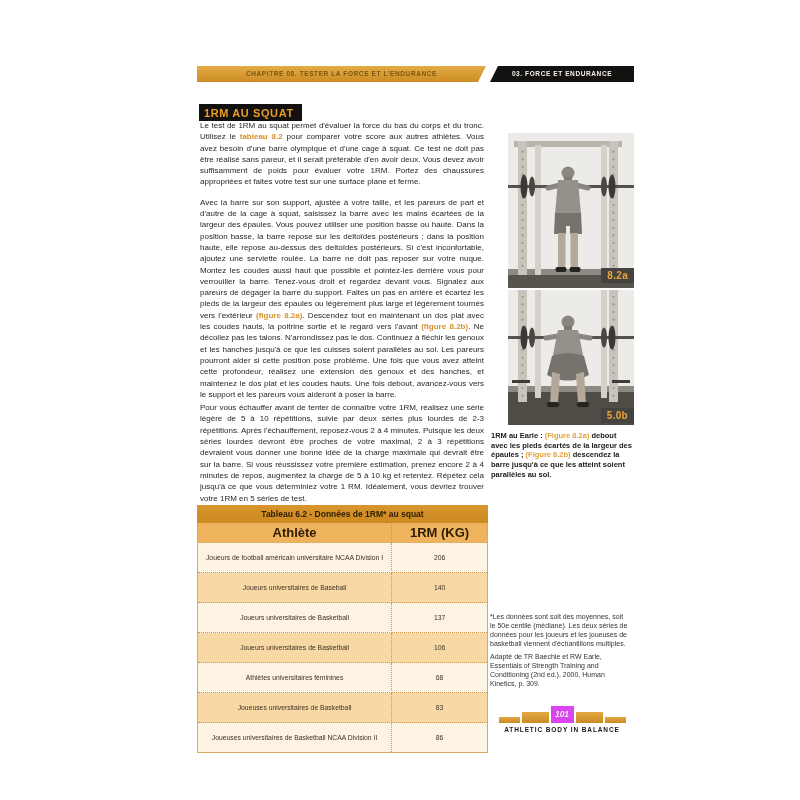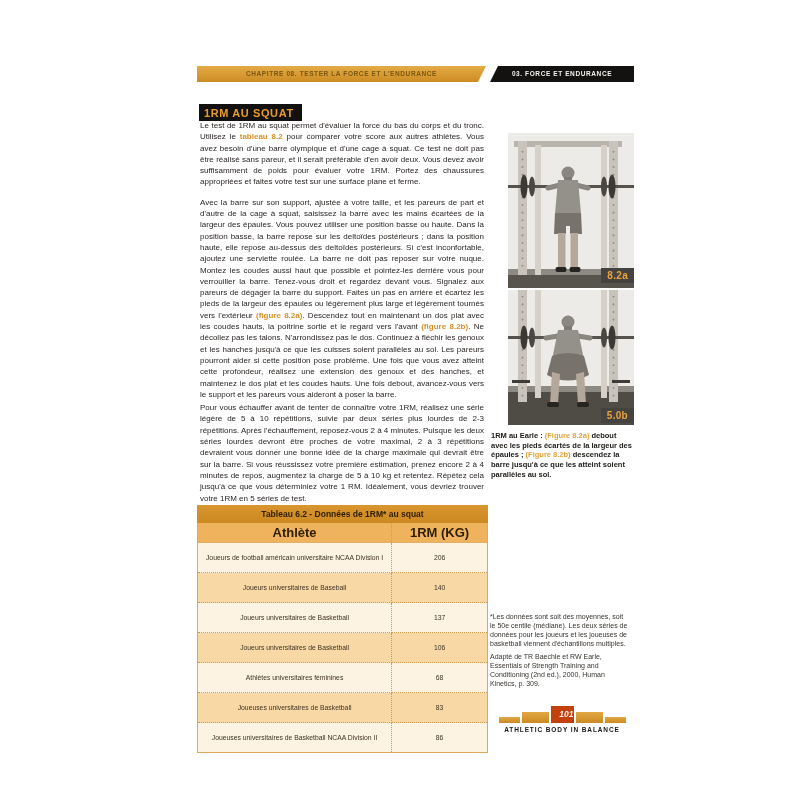--- a/index.html
+++ b/index.html
@@ -59,22 +59,22 @@
   
   .notes{position:absolute;left:490px;top:612px;width:138px;font-size:7px;line-height:9px;color:#38342f;}
   .notes p{margin:0 0 4px 0;}
 
   
   .footer{position:absolute;left:490px;top:701px;width:144px;}
   .bars{display:flex;align-items:flex-end;justify-content:center;gap:2px;height:22px;}
   .bar{background:linear-gradient(#E2A844,#CB8A22);}
   .bar.s{width:21px;height:6px;}
   .bar.m{width:27px;height:11px;}
-  .pagebox{width:23px;height:17px;background:#c2410c;color:#f5f2ee;
-    font-size:8.5px;font-weight:bold;font-style:italic;text-align:right;line-height:17px;}
+  .pagebox{width:23px;height:17px;background:#d946ef;color:#f5f2ee;
+    font-size:8.5px;font-weight:bold;font-style:italic;text-align:center;line-height:17px;}
   .brand{margin-top:3px;text-align:center;font-size:6.5px;font-weight:bold;
     letter-spacing:.9px;color:#1a1816;}
 </style>
 </head>
 <body>
 
 <div class="page">
 
   <div class="hdr chapter-tab">CHAPITRE 08. TESTER LA FORCE ET L'ENDURANCE</div>
   <div class="hdr section-tab">03. FORCE ET ENDURANCE</div>

